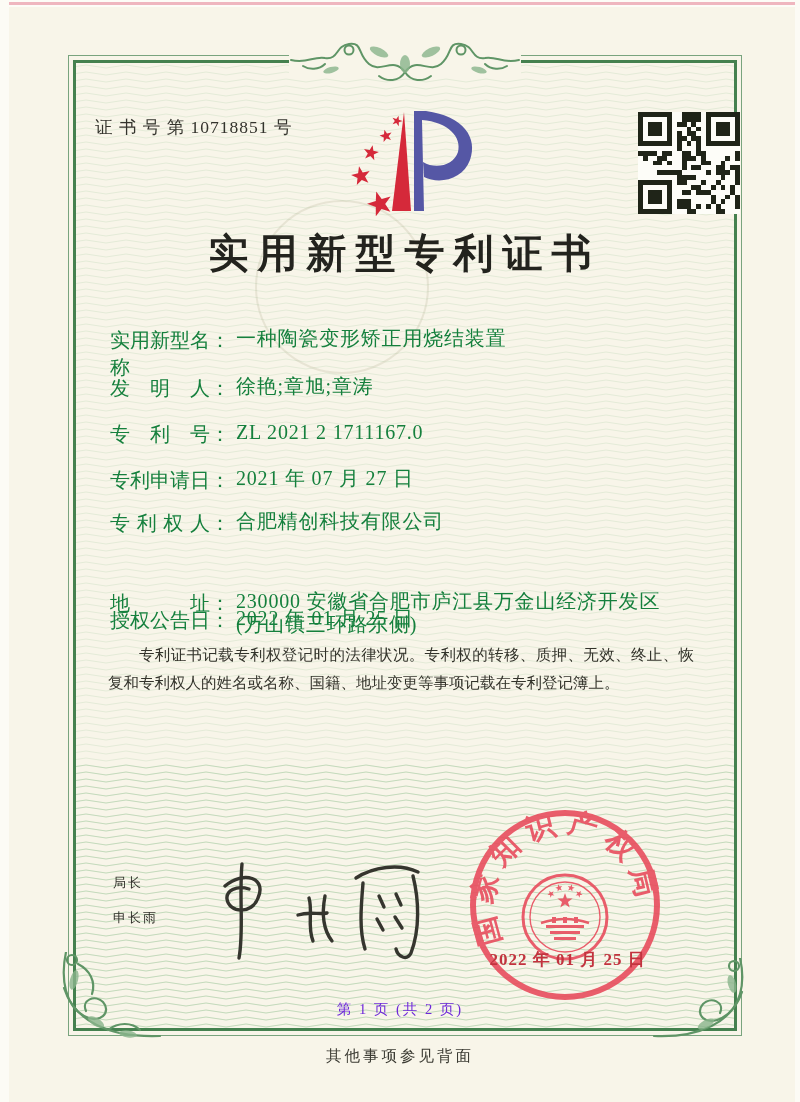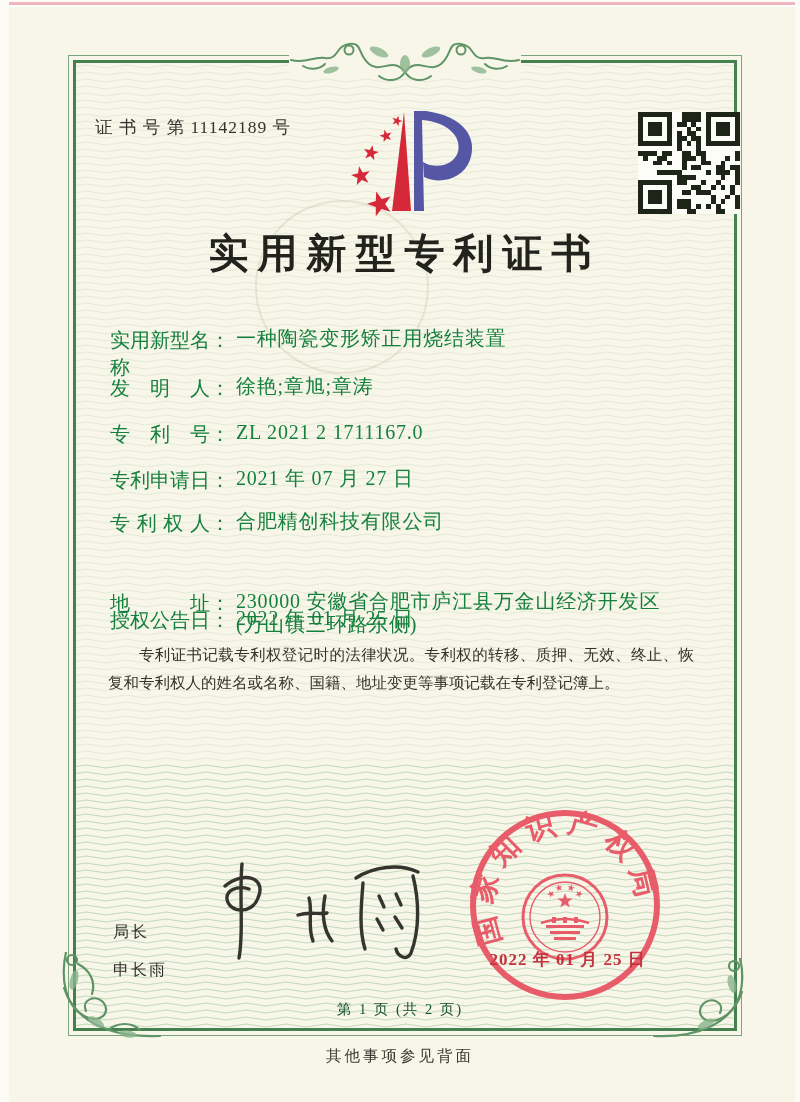--- a/index.html
+++ b/index.html
@@ -45,32 +45,32 @@
   .r1{top:327px;} .r2{top:375px;} .r3{top:421px;} .r4{top:467px;} .r5{top:510px;} .r6{top:590px;} .r7{top:607px;}
   .grant-no-group{position:absolute;left:317px;top:0;white-space:nowrap;}
   .flabel-sm{display:inline-block;width:84px;text-align:justify;text-align-last:justify;vertical-align:top;}
 
   .paragraphs{
     position:absolute;left:108px;top:641px;width:586px;
     font-size:15.5px;line-height:27.5px;text-align:justify;color:#33332b;
   }
   .paragraphs p{margin:0;text-indent:2em;}
 
-  .director-block{position:absolute;left:113px;top:874px;font-size:16px;color:#30302a;margin-top:48px;}
+  .director-block{position:absolute;left:113px;top:874px;font-size:13px;color:#30302a;}
   .director-title{margin-bottom:17px;letter-spacing:2px;}
   .director-name{letter-spacing:2px;}
   .signature{position:absolute;left:212px;top:848px;}
 
   .seal{position:absolute;left:455px;top:795px;}
   .seal-date{
     position:absolute;left:475px;top:948px;width:185px;text-align:center;
     font-size:17px;color:#c2333e;font-weight:600;letter-spacing:1px;
   }
 
-  .page-num{position:absolute;left:0;top:1000px;width:100%;text-align:center;font-size:14.5px;letter-spacing:2px;color:#14532d;}
+  .page-num{position:absolute;left:0;top:1000px;width:100%;text-align:center;font-size:14.5px;letter-spacing:2px;color:#6d28d9;}
   .back-note{position:absolute;left:0;top:1046px;width:100%;text-align:center;font-size:15.5px;letter-spacing:3px;color:#3a3a32;}
 
   .ornament-top{position:absolute;left:283px;top:30px;}
   .ornament-bl{position:absolute;left:48px;top:952px;}
   .ornament-br{position:absolute;left:642px;top:958px;}
 </style>
 </head>
 <body>
 
 <div class="edge-top"></div>
@@ -137,21 +137,21 @@
       <path d="M16,34 C26,64 58,80 104,78"></path>
       <circle cx="24" cy="8" r="5"></circle>
     </g>
     <g fill="#8ab58c" opacity="0.8">
       <ellipse cx="26" cy="26" rx="4" ry="9" transform="rotate(15 26 26)"></ellipse>
       <ellipse cx="52" cy="66" rx="9" ry="4" transform="rotate(28 52 66)"></ellipse>
     </g>
   </g>
 </svg>
 
-<div class="cert-number">证 书 号 第 11142189 号</div>
+<div class="cert-number">证 书 号 第 10718851 号</div>
 
 <svg class="logo" width="150" height="106" viewBox="0 0 150 106">
   <polygon points="68,2 56,101 75,101" fill="#d5293a"></polygon>
   <path d="M78,1 L90,1 C128,6 142,28 134,50 C127,69 104,75 88,67 L87,52 C100,60 118,55 122,42 C126,27 112,12 86,10 L88,101 L78,101 Z" fill="#5557a5"></path>
   <g id="logo-stars" fill="#d5293a">
       <polygon points="40.2,81.6 45.7,89.1 54.6,86.5 49.2,94.1 54.4,101.8 45.5,99.0 39.8,106.3 39.8,97.0 31.0,93.8 39.8,90.9"></polygon>
       <polygon points="23.0,56.2 26.7,62.4 33.7,61.1 29.0,66.5 32.4,72.8 25.8,69.9 20.8,75.1 21.5,68.0 15.1,64.9 22.1,63.3"></polygon>
       <polygon points="36.6,35.2 37.4,40.8 42.9,42.1 37.8,44.6 38.3,50.3 34.4,46.1 29.1,48.4 31.8,43.4 28.0,39.1 33.7,40.1"></polygon>
       <polygon points="48.4,19.7 51.0,23.6 55.5,22.5 52.6,26.2 55.0,30.1 50.6,28.5 47.6,32.0 47.8,27.4 43.5,25.6 48.0,24.3"></polygon>
       <polygon points="62.6,5.7 62.8,9.7 66.5,10.9 62.8,12.3 62.8,16.2 60.3,13.1 56.6,14.3 58.8,11.0 56.5,7.8 60.3,8.9"></polygon>

